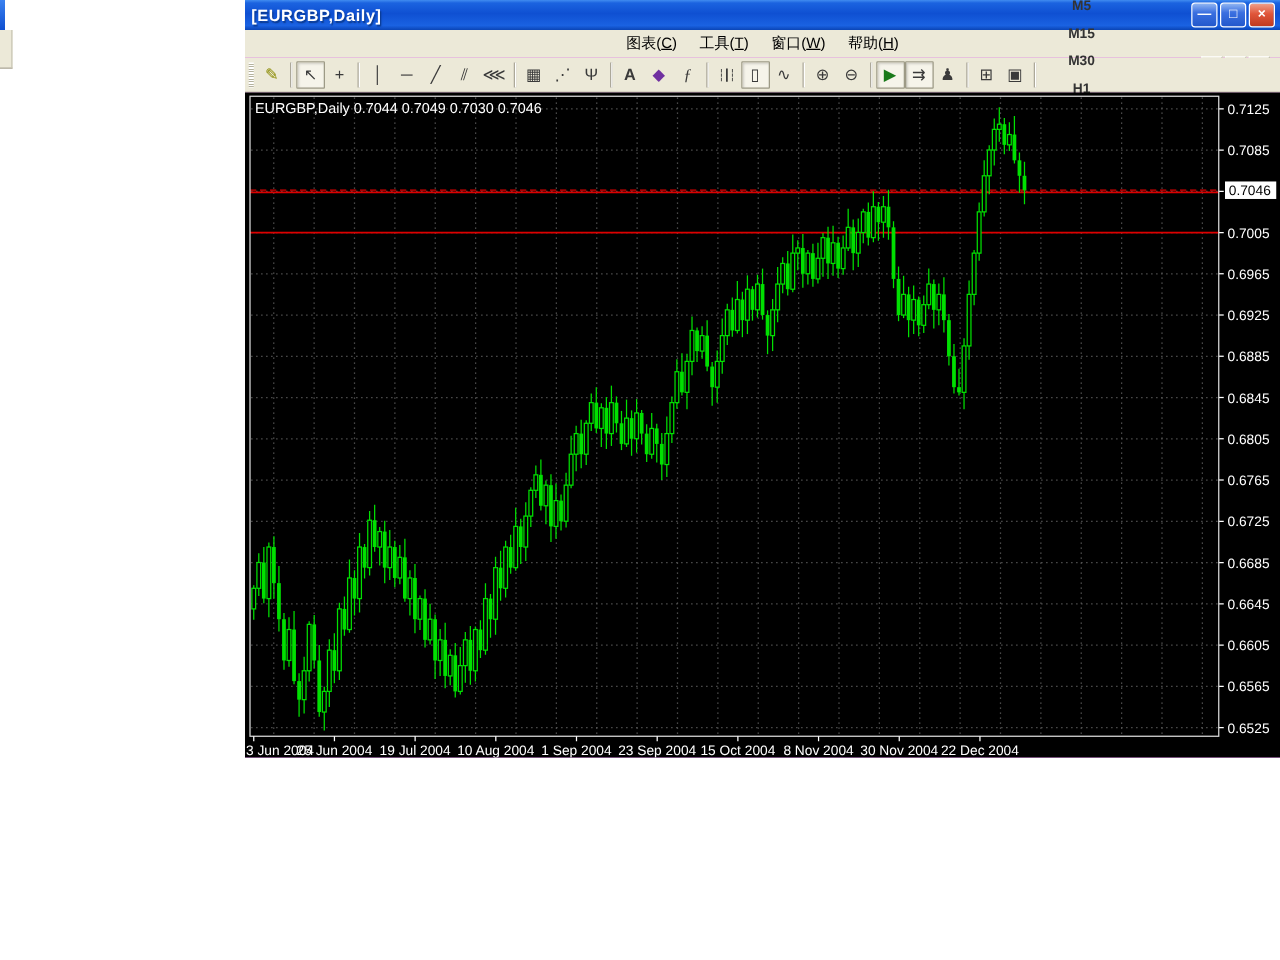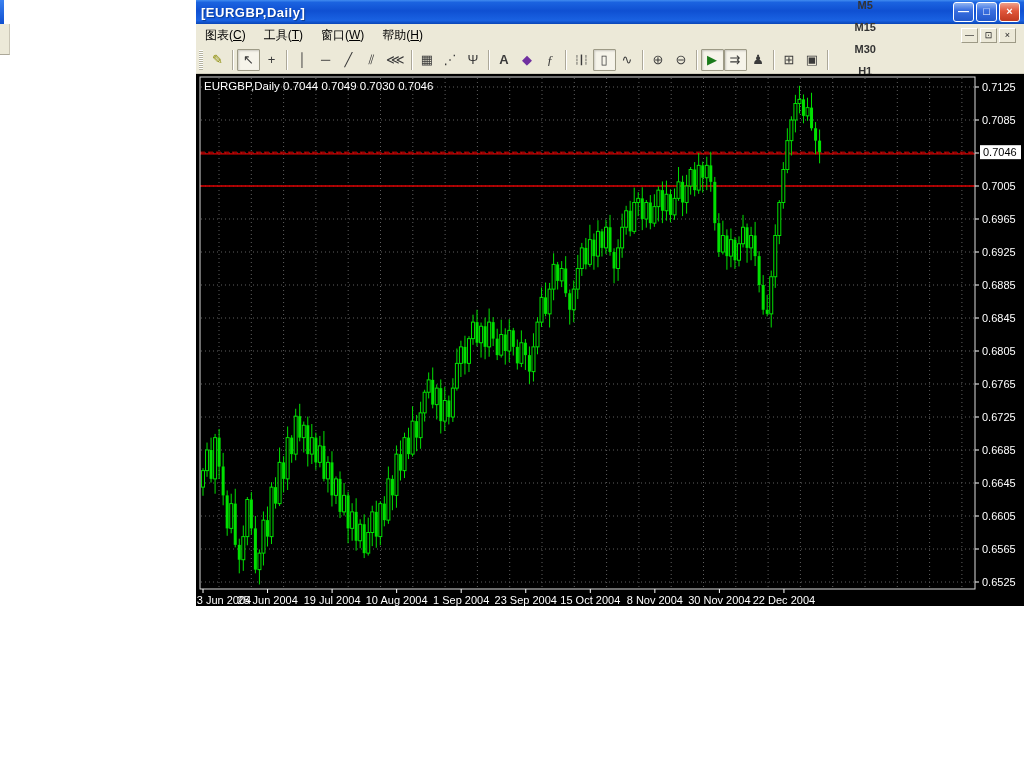--- a/index.html
+++ b/index.html
@@ -20,21 +20,21 @@
   .title-text{font-weight:bold;font-size:13px;padding-left:5px;text-shadow:1px 1px 1px #0a3a90;letter-spacing:0.5px;}
   .tb-controls{margin-left:auto;display:flex;gap:2px;padding-right:4px;}
   .tb-btn{width:21px;height:20px;border-radius:3px;border:1px solid #ffffff;
     background:linear-gradient(180deg,#8fb4f2 0%,#3a6fe0 40%,#2258cc 100%);
     color:#fff;font-size:11px;font-weight:bold;display:flex;align-items:center;justify-content:center;
     box-sizing:border-box;line-height:1;}
   .tb-btn.close{background:linear-gradient(180deg,#f0a08a 0%,#e0563a 45%,#c03a20 100%);}
   .tb-btn .g{transform:translateY(-1px);}
   
   .menubar{position:absolute;left:0;top:24px;width:100%;height:22px;background:#ece9d8;
-    display:flex;align-items:center;font-size:12px;color:#000;}
+    display:flex;align-items:center;font-size:12px;color:#000;flex-direction:column;}
   .menu-item{padding:2px 9px;cursor:default;}
   .menu-item u{text-decoration:underline;}
   .mdi-controls{margin-left:auto;display:flex;gap:2px;padding-right:8px;}
   .mdi-btn{width:17px;height:15px;background:#ece9d8;border:1px solid;
     border-color:#fff #9d9a86 #9d9a86 #fff;font-size:9px;display:flex;align-items:center;justify-content:center;
     color:#222;box-sizing:border-box;}
   
   .toolbar{position:absolute;left:0;top:46px;width:100%;height:28px;background:#ece9d8;
     border-bottom:1px solid #cfccbc;display:flex;align-items:center;padding-left:2px;box-sizing:border-box;}
   .grip{width:4px;height:20px;margin:0 3px 0 1px;

